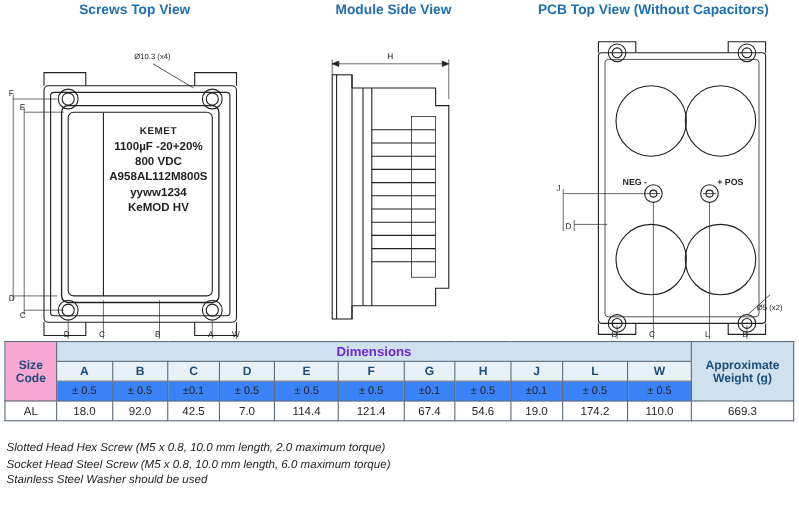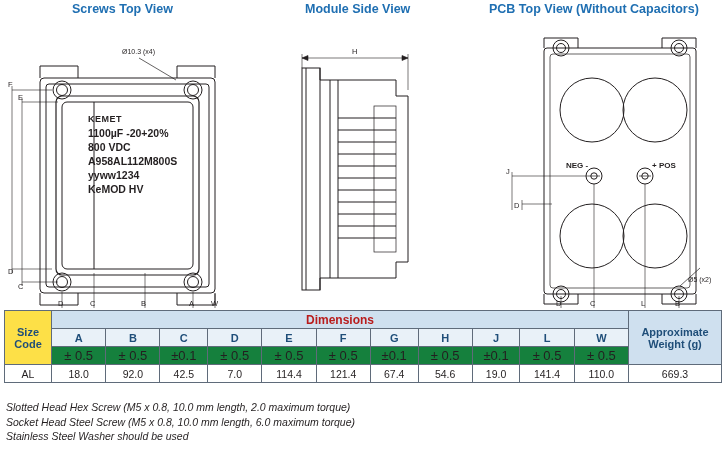--- a/index.html
+++ b/index.html
@@ -37,37 +37,37 @@
   td,th{
     border:1px solid #5f6b7a;
     text-align:center;
     vertical-align:middle;
     padding:0;
     height:17px;
     font-weight:normal;
   }
   .hdr-dim{
     background:#cfe0ef;
-    color:#b91c1c;
+    color:#6d28d9;
     font-weight:bold;
     font-size:12px;
   }
   .col-lbl{
     background:#e9f1f8;
     color:#1f4e79;
     font-weight:bold;
     font-size:11px;
   }
   .tol{
-    background:#15803d;
-    font-size:13px;
+    background:#3b82f6;
+    font-size:10px;
   }
   .val{background:#ffffff;font-size:10.5px;}
   .sizecode{
-    background:#fde047;color:#1f4e79;font-weight:bold;font-size:11px;
+    background:#f9a8d4;color:#1f4e79;font-weight:bold;font-size:11px;
     width:46px;
   }
   .weight{
     background:#cfe0ef;color:#1f4e79;font-weight:bold;font-size:11px;
     width:92px;line-height:12px;
   }
   .notes{
     position:absolute;left:6px;top:400px;
     font-size:10.5px;
     font-style:italic;
@@ -135,21 +135,21 @@
   <text class="lbl-b" x="8" y="256">D</text>
   <text class="lbl-b" x="18" y="271">C</text>
   <text class="lbl-b" x="58" y="288">D</text>
   <text class="lbl-b" x="90" y="288">C</text>
   <text class="lbl-b" x="141" y="288">B</text>
   <text class="lbl-b" x="189" y="288">A</text>
   <text class="lbl-b" x="211" y="288">W</text>
 </svg>
 </div>
 
-<div style="position:absolute;left:88px;top:112px;width:112px;line-height:14px;font-size:10.5px;font-weight:bold;">
+<div style="position:absolute;left:88px;top:112px;width:112px;text-align:center;line-height:14px;font-size:10.5px;font-weight:bold;">
   <div style="font-size:9px;letter-spacing:0.5px;">KEMET</div>
   <div>1100µF -20+20%</div>
   <div>800 VDC</div>
   <div>A958AL112M800S</div>
   <div>yyww1234</div>
   <div>KeMOD HV</div>
 </div>
 
 <div class="panel" id="panel-side" style="left:278px;top:18px;">
 <svg width="200" height="290" viewBox="0 0 200 290">
@@ -288,21 +288,21 @@
     <td class="val">AL</td>
     <td class="val">18.0</td>
     <td class="val">92.0</td>
     <td class="val">42.5</td>
     <td class="val">7.0</td>
     <td class="val">114.4</td>
     <td class="val">121.4</td>
     <td class="val">67.4</td>
     <td class="val">54.6</td>
     <td class="val">19.0</td>
-    <td class="val">141.4</td>
+    <td class="val">174.2</td>
     <td class="val">110.0</td>
     <td class="val">669.3</td>
   </tr>
 </tbody>
     </table>
 </div>
 
 <div class="notes">
   <div>Slotted Head Hex Screw (M5 x 0.8, 10.0 mm length, 2.0  maximum torque)</div>
   <div>Socket Head Steel Screw (M5 x 0.8, 10.0 mm length, 6.0 maximum torque)</div>

